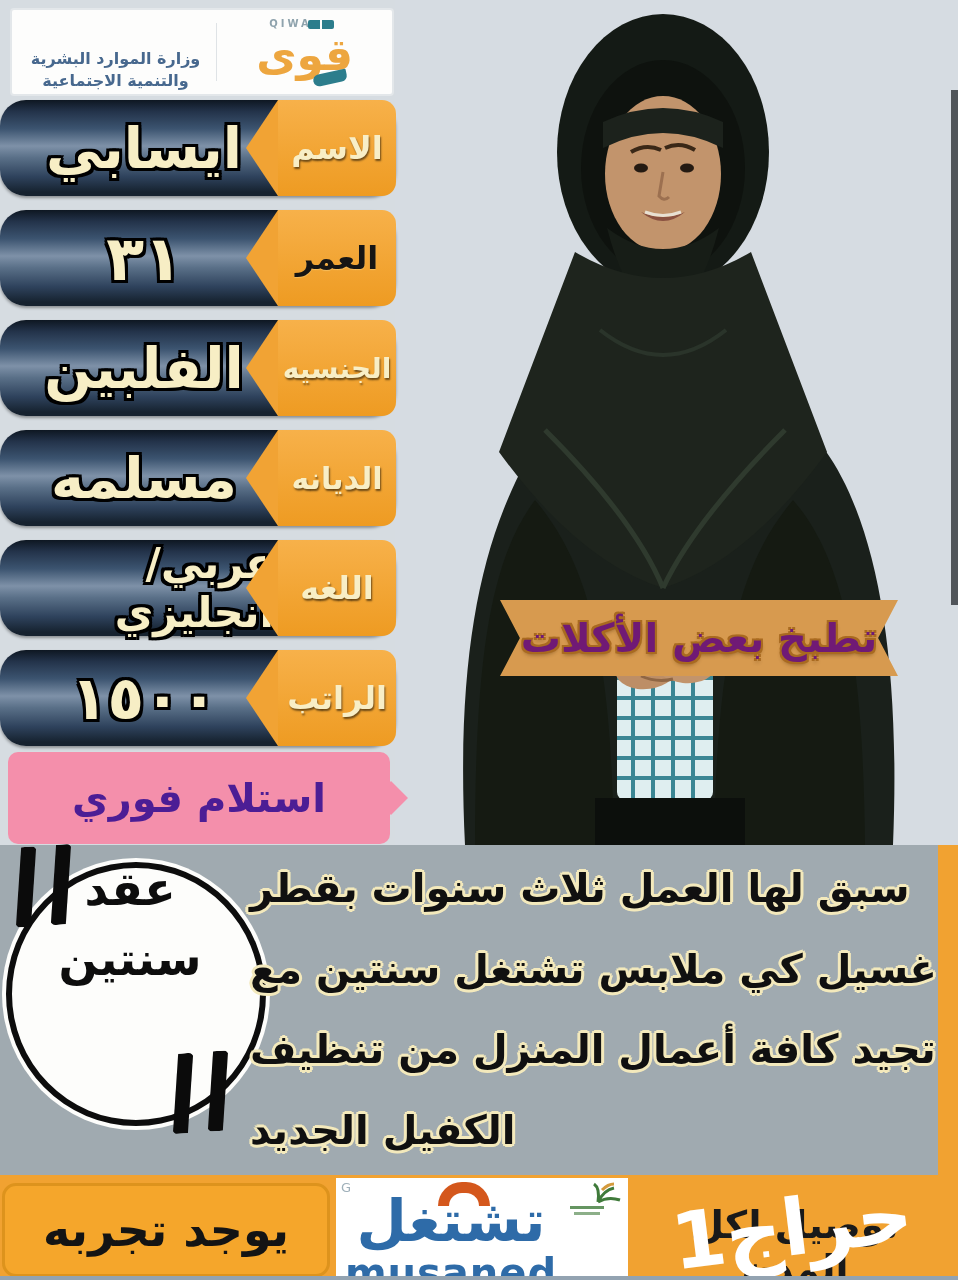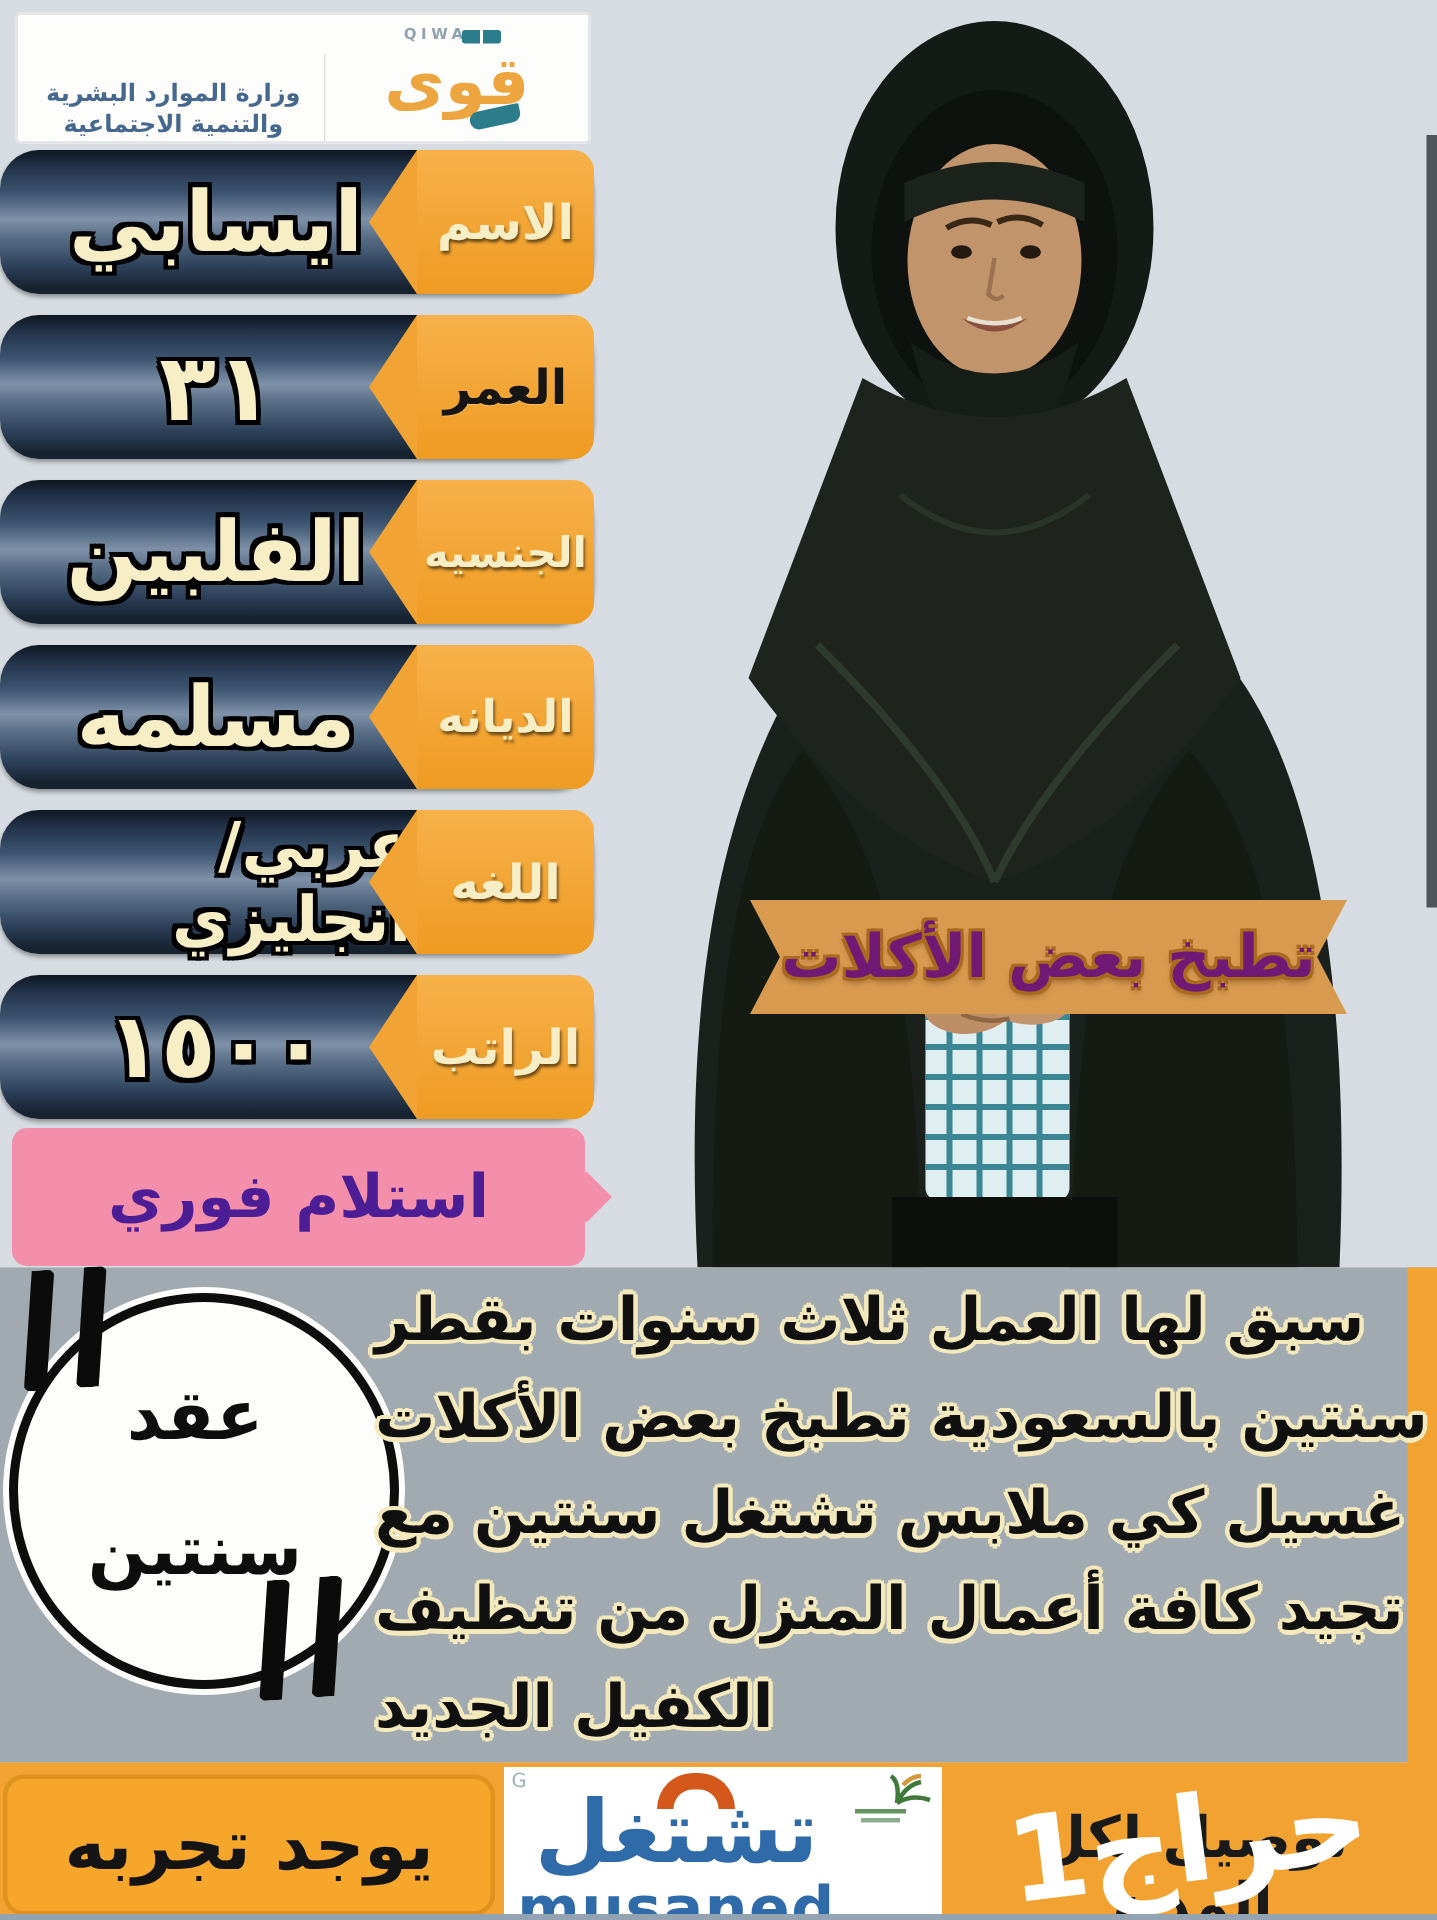--- a/index.html
+++ b/index.html
@@ -1,20 +1,20 @@
 <!DOCTYPE html>
 <html lang="ar"><head>
 <meta charset="utf-8">
 <style>
   html,body{margin:0;padding:0;background:#c9cfd5;font-family:"DejaVu Sans",sans-serif;}
   .poster{position:relative;width:958px;height:1280px;margin:0 auto;background:#d6dce1;overflow:hidden;direction:rtl;}
 
   
   .logo-box{position:absolute;left:10px;top:8px;width:380px;height:84px;background:#fdfdfc;
-    border:2px solid #e3e7ea;border-radius:4px;display:flex;flex-direction:row-reverse;align-items:flex-end;direction:ltr;}
+    border:2px solid #e3e7ea;border-radius:4px;display:flex;flex-direction:row-reverse;align-items:center;direction:ltr;}
   .qiwa{width:46%;height:100%;position:relative;display:flex;align-items:center;justify-content:center;}
   .qiwa-en{position:absolute;top:8px;left:52px;font-size:10px;letter-spacing:3px;color:#8fa3ad;font-weight:bold;}
   .qiwa-ar{font-size:44px;font-weight:bold;color:#eda63f;line-height:1;margin-top:6px;}
   .qiwa-sq{position:absolute;top:10px;right:58px;width:26px;height:9px;
     background:linear-gradient(90deg,#2c7d8c 45%,transparent 45%,transparent 55%,#2c7d8c 55%);border-radius:2px;}
   .qiwa-tail{position:absolute;bottom:10px;left:96px;width:34px;height:12px;background:#2c7d8c;border-radius:12px 2px 12px 12px;transform:rotate(-12deg);}
   .logo-divider{width:1px;height:58px;background:#dfe3e6;}
   .ministry{width:53%;text-align:center;color:#47688e;font-weight:bold;font-size:16px;line-height:1.35;direction:rtl;margin-top:36px;}
 
   
@@ -49,21 +49,21 @@
   .pink-banner::before{content:"";position:absolute;right:-13px;top:34px;width:24px;height:24px;background:#f48fab;transform:rotate(45deg);}
   .pink-text{font-size:40px;font-weight:bold;color:#4c1d95;}
 
   
   .gray-section{position:absolute;left:0;top:845px;width:958px;height:330px;background:#a0aab0;}
   .orange-edge{position:absolute;right:0;top:845px;width:20px;height:435px;background:#f1a231;}
 
   .quote-circle{position:absolute;left:6px;top:862px;width:248px;height:252px;background:#fdfdfb;
     border:6px solid #0d0d0d;border-radius:50%;box-shadow:0 0 0 4px #fdfdfb;}
   .quote-text{position:absolute;left:6px;top:862px;width:248px;height:252px;display:flex;flex-direction:column;
-    align-items:center;justify-content:center;gap:36px;font-size:46px;font-weight:bold;color:#0d0d0d;}
+    align-items:center;gap:16px;font-size:46px;font-weight:bold;color:#0d0d0d;}
   .qmark{position:absolute;width:66px;height:80px;display:flex;gap:9px;}
   .qmark span{display:block;width:26px;height:100%;background:#0b0b0b;border-radius:5px;
     clip-path:polygon(42% 0,100% 0,58% 100%,0 100%);}
   .qmark.tl{left:8px;top:846px;transform:rotate(-4deg);}
   .qmark.br{left:170px;top:1052px;transform:rotate(176deg);}
 
   .desc{position:absolute;left:250px;top:848px;width:688px;height:322px;display:flex;flex-direction:column;
     justify-content:space-around;align-items:flex-end;text-align:center;}
   .desc div{font-size:40px;font-weight:bold;color:#101010;white-space:nowrap;
     text-shadow:-2px -2px 0 #f3e9bc,2px -2px 0 #f3e9bc,-2px 2px 0 #f3e9bc,2px 2px 0 #f3e9bc,0 -3px 0 #f3e9bc,0 3px 0 #f3e9bc,-3px 0 0 #f3e9bc,3px 0 0 #f3e9bc;}
@@ -226,21 +226,20 @@
       <span></span>
       <span></span>
     </div>
   <div class="quote-text">
     <span>عقد</span>
     <span>سنتين</span>
   </div>
 
   <div class="desc">
     <div>سبق لها العمل ثلاث سنوات بقطر</div>
-    <div>سنتين بالسعودية تطبخ بعض الأكلات</div>
     <div>غسيل كي ملابس تشتغل سنتين مع</div>
     <div>تجيد كافة أعمال المنزل من تنظيف</div>
     <div>الكفيل الجديد</div>
   </div>
 
   <div class="footer">
     <div class="trial-box">
       <span class="trial-text">يوجد تجربه</span>
     </div>
 

